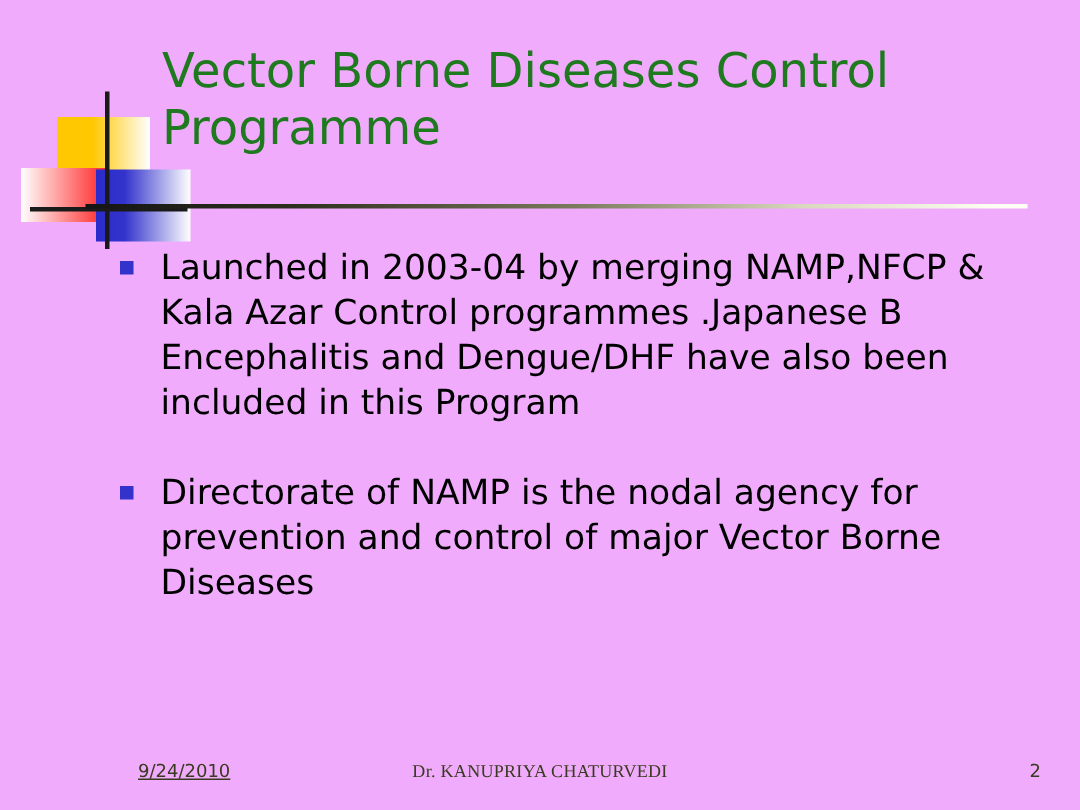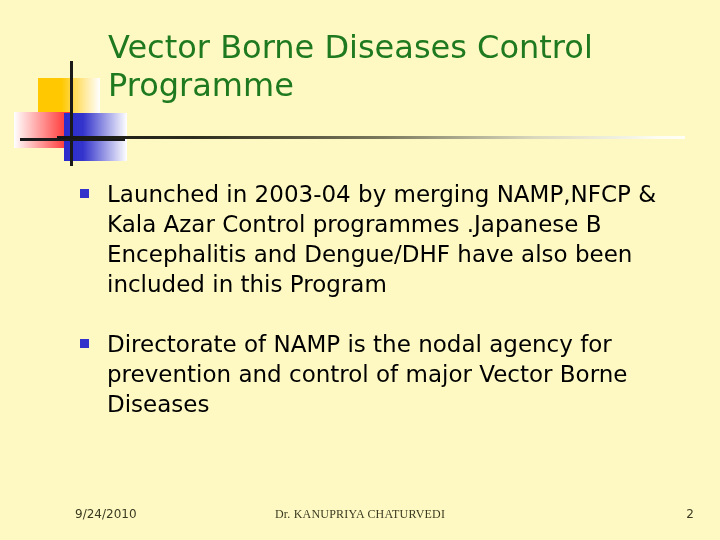--- a/index.html
+++ b/index.html
@@ -9,21 +9,21 @@
   body {
     width: 720px;
     height: 540px;
     overflow: hidden;
     font-family: "DejaVu Sans", sans-serif;
   }
   #slide {
     position: relative;
     width: 720px;
     height: 540px;
-    background: #fef9c3;
+    background: #f0abfc;
     overflow: hidden;
   }
 
   
   #deco {
     position: absolute;
     left: 0;
     top: 55px;
     width: 130px;
     height: 115px;
@@ -93,21 +93,21 @@
     top: 136px;
     width: 628px;
     height: 3px;
     background: linear-gradient(to right, #141414 0%, #2E2E1E 22%, #7A7A5E 52%, #D8D8BE 76%, #FDFDF2 96%, #FFFFF6 100%);
   }
 
   
   #body {
     position: absolute;
     left: 80px;
-    top: 179px;
+    top: 164px;
     width: 600px;
   }
   .bullet-row {
     display: flex;
     align-items: flex-start;
     margin-bottom: 30px;
   }
   .bullet-marker {
     flex: 0 0 auto;
     width: 9px;
@@ -129,22 +129,23 @@
     position: absolute;
     left: 0;
     top: 505px;
     width: 720px;
     height: 24px;
     color: #3A3A20;
     font-size: 12px;
   }
   #footer-date {
     position: absolute;
-    left: 75px;
+    left: 92px;
     top: 2px;
+    text-decoration: underline;
   }
   #footer-author {
     position: absolute;
     left: 0;
     top: 2px;
     width: 720px;
     text-align: center;
     letter-spacing: 0.2px;
     font-family: Liberation Serif, serif;
   }

